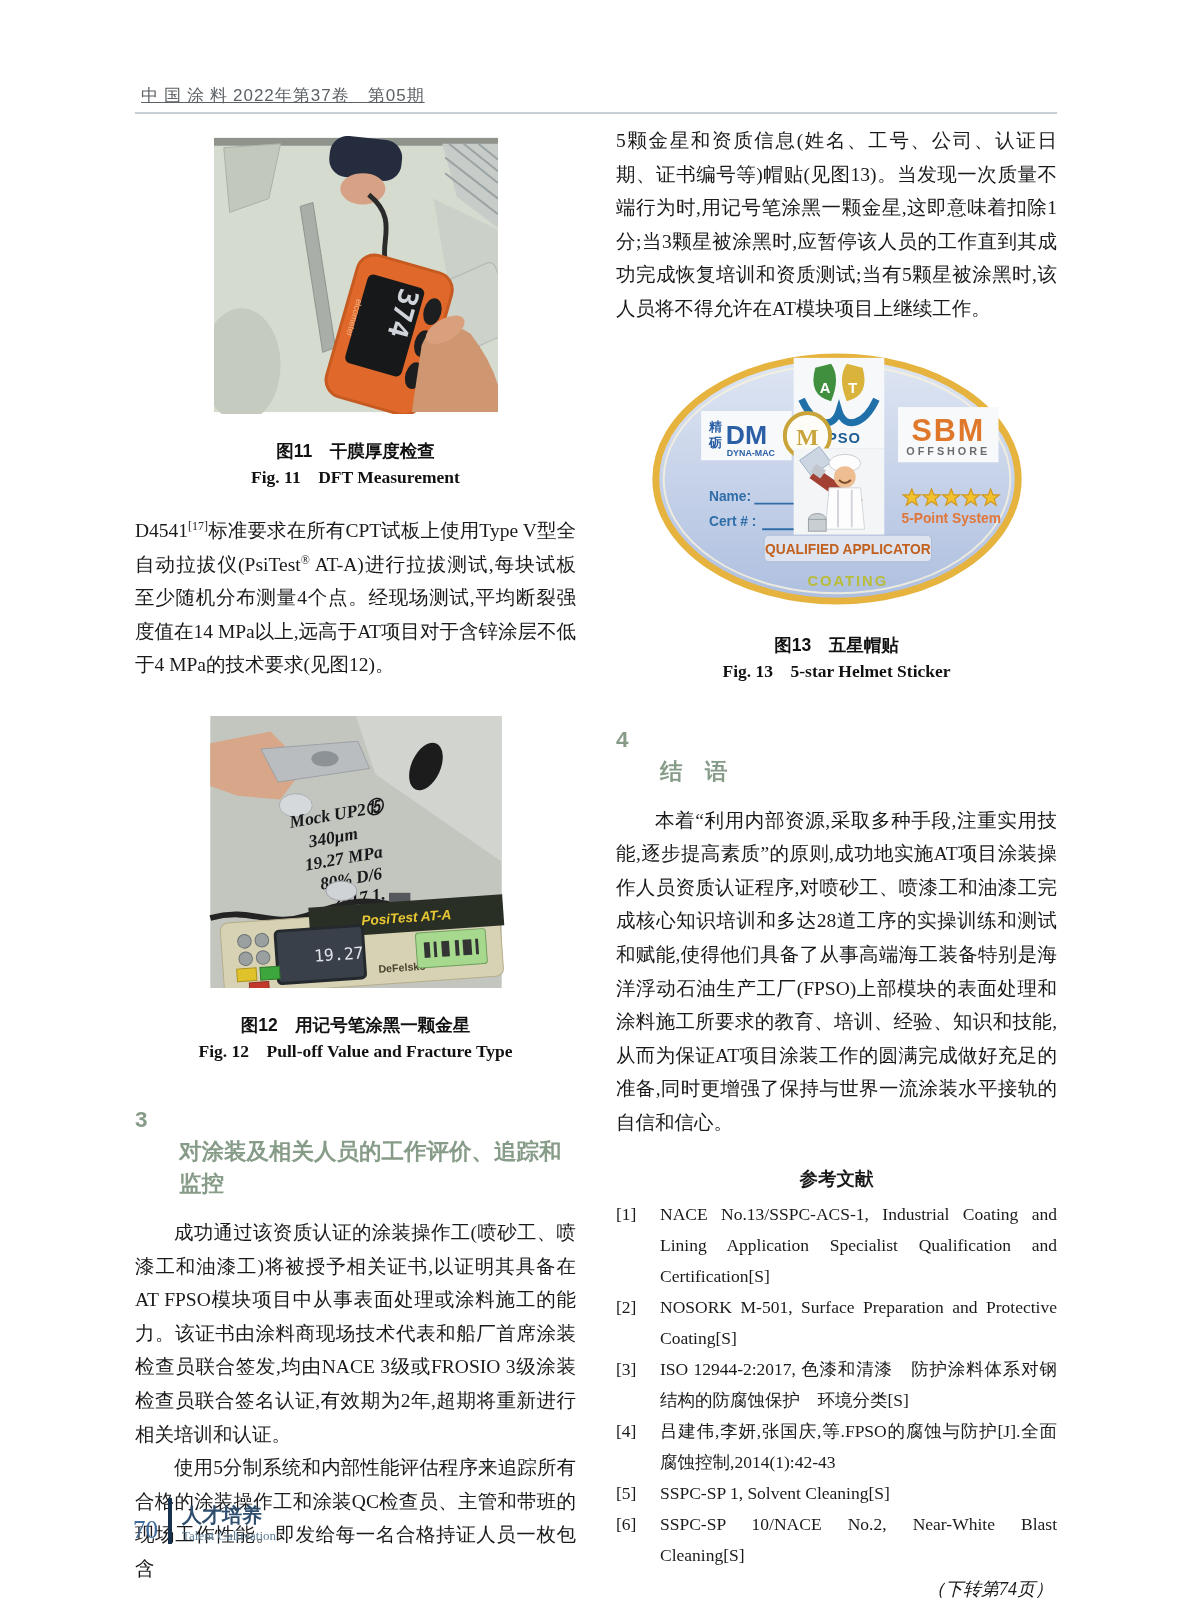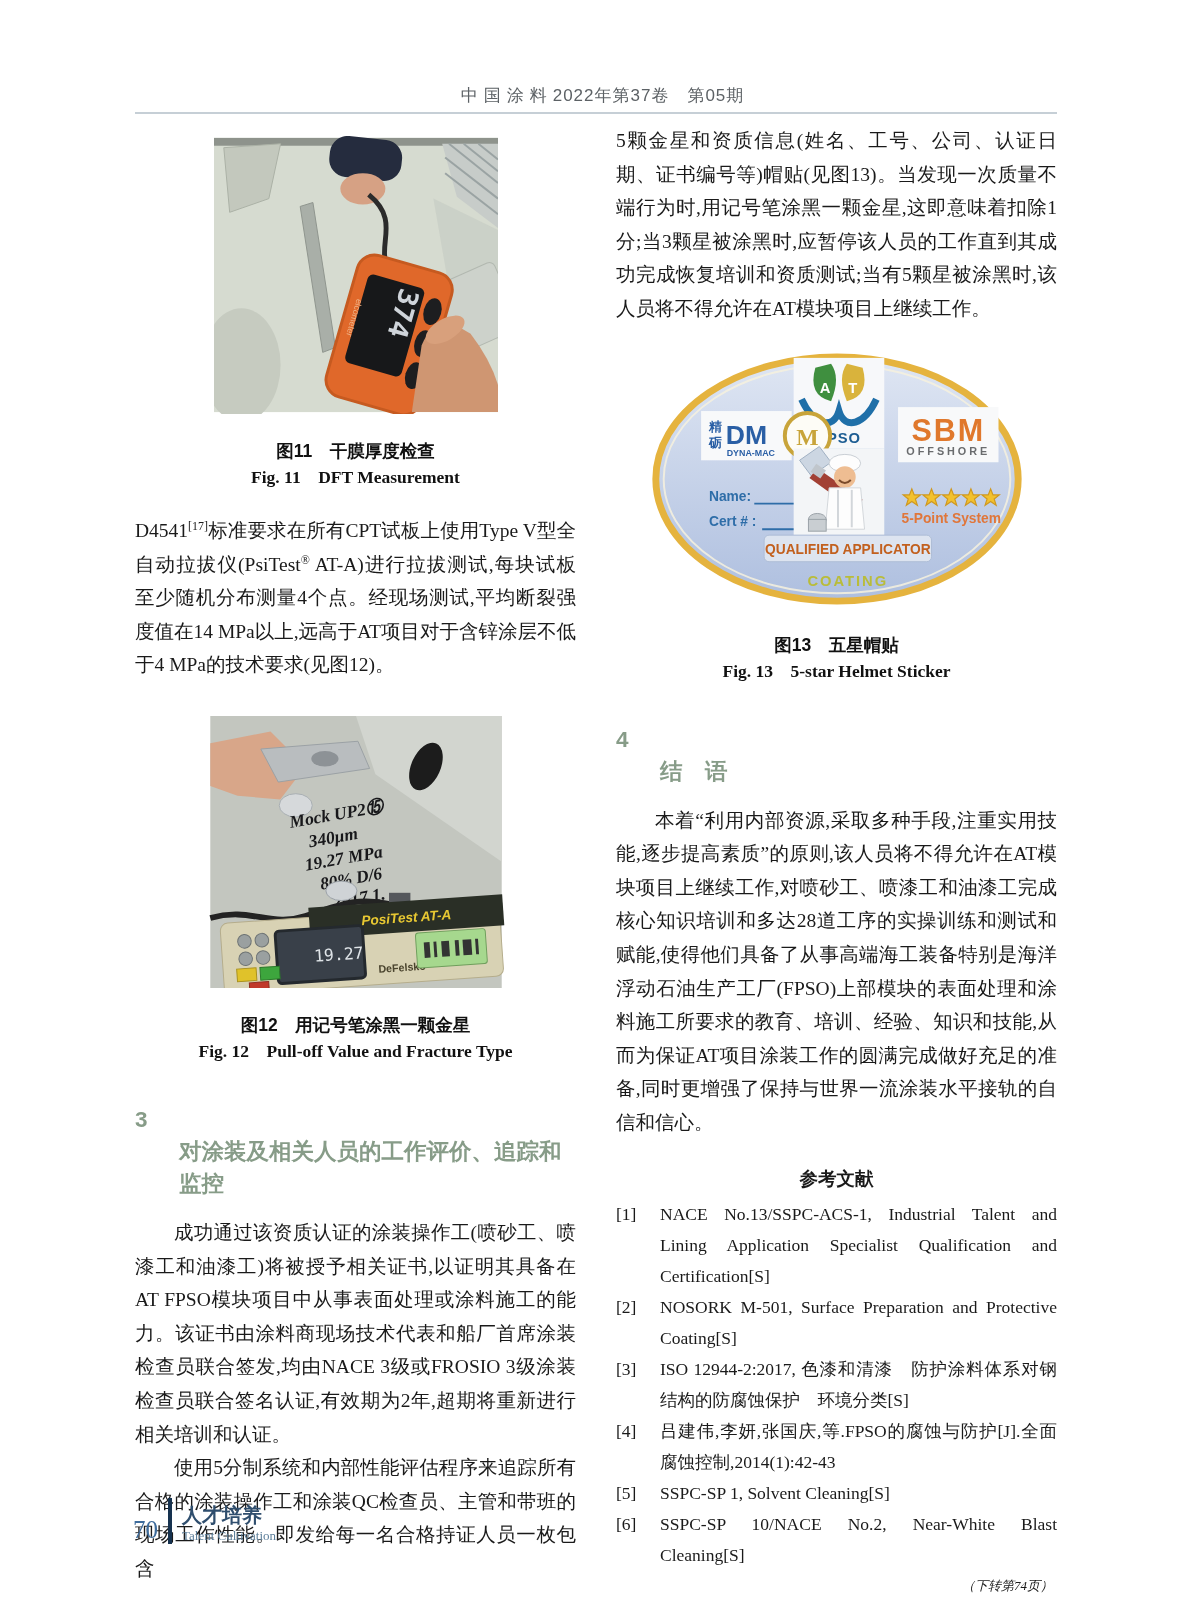--- a/index.html
+++ b/index.html
@@ -3,23 +3,23 @@
 <meta charset="utf-8">
 <style>
   * { margin:0; padding:0; box-sizing:border-box; }
   html,body { background:#e8e8e8; }
   .page {
     position:relative; width:1187px; height:1600px; margin:0 auto;
     background:#ffffff; overflow:hidden;
     font-family:"Liberation Serif", serif; color:#1a1a1a;
   }
   
-  .header { position:absolute; left:148px; right:130px; top:84px;
-    display:flex; justify-content:center; align-items:flex-end;
-    font-family:"Liberation Sans", sans-serif; color:#5c6165; font-size:17px; }
+  .header { position:absolute; left:141px; right:130px; top:84px;
+    display:flex; justify-content:flex-start; align-items:flex-end;
+    font-family:"Liberation Sans", sans-serif; color:#5c6165; font-size:17px;text-decoration:underline; }
   .journal-name { letter-spacing:6px; }
   .issue-info { letter-spacing:1px; }
   .header-rule { position:absolute; left:135px; right:130px; top:112px;
     height:2px; background:#c6cfd6; }
   
   .columns { position:absolute; left:135px; top:124px; width:922px;
     display:flex; gap:40px; }
   .col { width:441px; }
   .para { font-size:19.5px; line-height:33.6px; text-align:justify; }
   .para.indent { text-indent:2em; }
@@ -37,21 +37,21 @@
   .sec-title { flex:1;margin-top:32px; }
   
   .mt12{margin-top:12px;} .mt16{margin-top:16px;} .mt24{margin-top:24px;}
   .mt34{margin-top:34px;} .mt40{margin-top:40px;}
   
   .refs-title { text-align:center; font-weight:bold; font-size:18.5px;
     margin:26px 0 8px 0; font-family:"Liberation Sans", sans-serif; }
   .ref-row { display:flex; font-size:17.5px; line-height:31px; }
   .ref-num { flex:none; width:44px; }
   .ref-text { flex:1; text-align:justify; }
-  .continued { text-align:right; font-size:13px; font-style:italic;
+  .continued { text-align:right; font-size:18px; font-style:italic;
     margin-top:6px; padding-right:4px; }
   
   .footer { position:absolute; left:133px; top:1498px; display:flex; align-items:flex-end; }
   .page-num { font-size:25px; color:#3e6c9c; margin-right:10px; align-self:flex-end; }
   .footer-bar { width:4px; height:46px; background:#16324f; margin-right:10px; }
   .footer-col .col-zh { font-family:"Liberation Sans", sans-serif; font-weight:bold;
     font-size:20px; color:#2f4e6e; line-height:24px; }
   .footer-col .col-en { font-size:13px; color:#5a7d99; line-height:17px; }
 </style>
 </head>
@@ -232,27 +232,27 @@
           <text x="201" y="240" fill="#b9bc3a" font-family="Liberation Sans, sans-serif" font-weight="bold" font-size="15" letter-spacing="2" text-anchor="middle">COATING</text>
         </svg>
         <div class="cap-zh">图13　五星帽贴</div>
         <div class="cap-en">Fig. 13　5-star Helmet Sticker</div>
       </div>
 
       <h2 class="section-heading mt40">
         <span class="sec-num">4</span>
         <span class="sec-title">结　语</span>
       </h2>
-      <p class="para indent mt16">本着“利用内部资源,采取多种手段,注重实用技能,逐步提高素质”的原则,该人员将不得允许在AT模块项目上继续工作,对喷砂工、喷漆工和油漆工完成核心知识培训和多达28道工序的实操训练和测试和赋能,使得他们具备了从事高端海工装备特别是海洋浮动石油生产工厂(FPSO)上部模块的表面处理和涂料施工所要求的教育、培训、经验、知识和技能,从而为保证AT项目涂装工作的圆满完成做好充足的准备,同时更增强了保持与世界一流涂装水平接轨的自信和信心。</p>
+      <p class="para indent mt16">本着“利用内部资源,采取多种手段,注重实用技能,逐步提高素质”的原则,成功地实施AT项目涂装操作人员资质认证程序,对喷砂工、喷漆工和油漆工完成核心知识培训和多达28道工序的实操训练和测试和赋能,使得他们具备了从事高端海工装备特别是海洋浮动石油生产工厂(FPSO)上部模块的表面处理和涂料施工所要求的教育、培训、经验、知识和技能,从而为保证AT项目涂装工作的圆满完成做好充足的准备,同时更增强了保持与世界一流涂装水平接轨的自信和信心。</p>
 
       <div class="refs-title">参考文献</div>
       <div>
         <div class="ref-row">
           <span class="ref-num">[1]</span>
-          <span class="ref-text">NACE No.13/SSPC-ACS-1, Industrial Talent and Lining Application Specialist Qualification and Certification[S]</span>
+          <span class="ref-text">NACE No.13/SSPC-ACS-1, Industrial Coating and Lining Application Specialist Qualification and Certification[S]</span>
         </div>
         <div class="ref-row">
           <span class="ref-num">[2]</span>
           <span class="ref-text">NOSORK M-501, Surface Preparation and Protective Coating[S]</span>
         </div>
         <div class="ref-row">
           <span class="ref-num">[3]</span>
           <span class="ref-text">ISO 12944-2:2017, 色漆和清漆　防护涂料体系对钢结构的防腐蚀保护　环境分类[S]</span>
         </div>
         <div class="ref-row">

